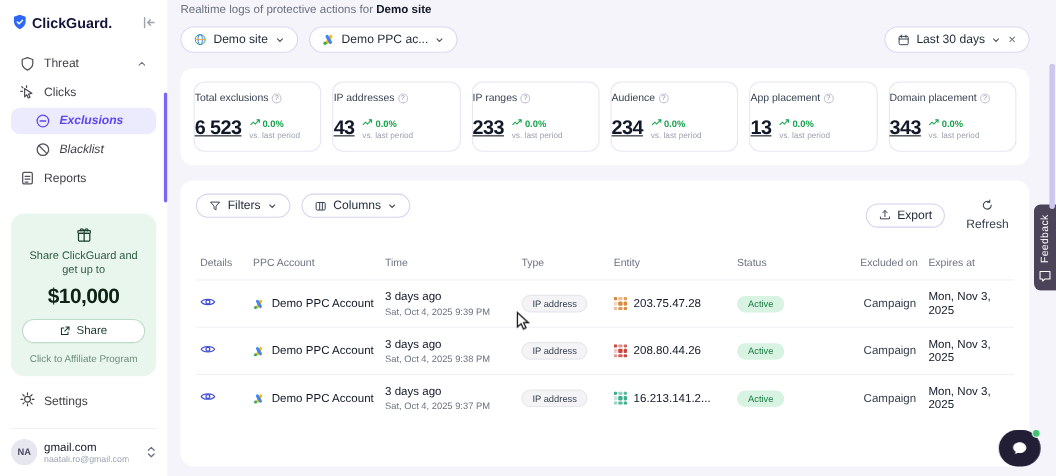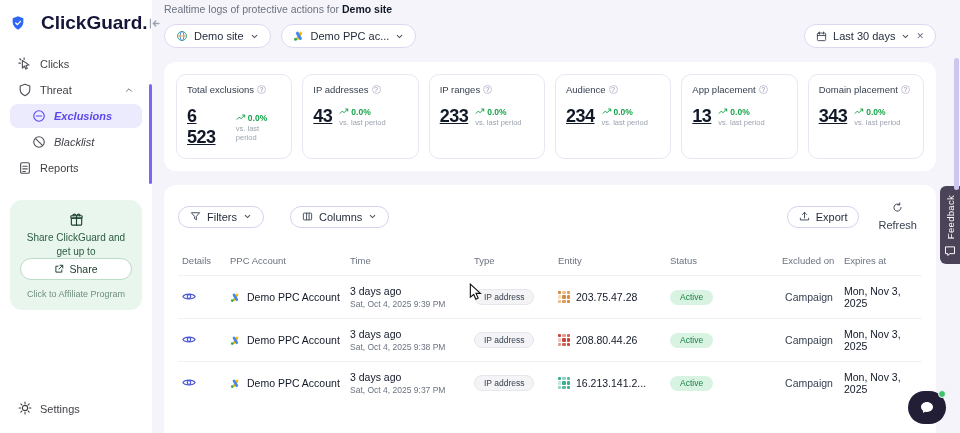--- a/index.html
+++ b/index.html
@@ -8,21 +8,21 @@
     font-family:"Liberation Sans", sans-serif;
     background:#f5f4fa;
     position:relative;
     color:#1f2937;
   }
   .app { display:flex; height:100%; }
 
   
   .sidebar { width:152px; min-width:152px; background:#fff; padding:12px 10px 10px; display:flex; flex-direction:column; position:relative; }
   .sb-header { display:flex; align-items:center; justify-content:space-between; margin-bottom:16px; }
-  .brand { display:flex; align-items:center; gap:15px; font-weight:bold; font-size:19px; color:#15153a; }
+  .brand { display:flex; align-items:center; gap:3px; font-weight:bold; font-size:13px; color:#15153a; }
   .collapse-btn { color:#9ca3af; cursor:pointer; display:flex; }
   .nav-item { display:flex; align-items:center; gap:8px; padding:5px 8px; border-radius:8px; font-size:11px; color:#3f3f46; cursor:pointer; margin:2px 0; }
   .nav-item .ni-ic { width:14px; height:14px; color:#52525b; flex:0 0 auto; display:flex; }
   .nav-item.active { background:#eceafd; color:var(--accent,#5a47ee); font-weight:bold; }
   .nav-item.active .ni-ic { color:var(--accent,#5a47ee); }
   .nav-sub .nav-item { padding-left:22px;font-style:italic; }
   .nav-item .spacer { margin-left:auto; display:flex; color:#6b7280; }
   .sb-scroll { position:absolute; right:0px; top:84px; width:3px; height:100px; background:#7a68f0; border-radius:2px; }
 
   .promo { background:var(--promo_bg,#e9f6ee); border-radius:12px; padding:12px 10px 10px; text-align:center; margin-top:18px; color:#2c5c40; font-size:10px; line-height:1.35; }
@@ -44,31 +44,31 @@
   .main { flex:1; padding:3px 24px 0 12px; position:relative; }
   .subtitle { font-size:10.5px; color:#6b7280; margin-bottom:9px; }
   .subtitle b { color:#111827; }
   .filter-row { display:flex; align-items:center; gap:10px; margin-bottom:14px; }
   .pill { display:flex; align-items:center; gap:6px; background:#fff; border:1px solid #dcd8f0; border-radius:999px; padding:5px 11px; font-size:11px; color:#1f2937; cursor:pointer; }
   .pill.date { margin-left:auto; }
   .chev { display:flex; color:#52525b; }
   .x-ic { color:#6b7280; font-size:9px; line-height:1; }
 
   .stats-wrap { background:#fff; border-radius:12px; padding:12px; display:flex; gap:10px; }
-  .stat { flex:1; border:1px solid #e8e6f3; border-radius:10px; padding:9px 10px 10px; }
+  .stat { flex:1; border:1px solid #e8e6f3; border-radius:10px; padding:9px 0 10px; }
   .stat-label { font-size:9.5px; color:#374151; display:flex; align-items:center; gap:3px; white-space:nowrap; }
   .info { width:9px; height:9px; min-width:9px; border:1px solid #c6c4d6; border-radius:50%; font-size:6.5px; color:#8a88a0; display:inline-flex; align-items:center; justify-content:center; cursor:pointer; }
   .stat-val-row { display:flex; align-items:center; gap:7px; margin-top:11px; }
   .stat-value { font-size:18px; font-weight:bold; color:#111827; letter-spacing:-.5px;text-decoration:underline; }
   .trend { display:flex; flex-direction:column; gap:1px; }
   .trend-line { display:flex; align-items:center; gap:2px; font-size:8.5px; color:var(--green,#16a34a); font-weight:bold; }
   .vs { font-size:7.5px; color:#9ca3af; }
 
   .table-card { background:#fff; border-radius:12px; margin-top:14px; padding:12px 14px; height:260px; }
-  .tc-toolbar { display:flex; align-items:center; gap:26px; }
+  .tc-toolbar { display:flex; align-items:flex-start; gap:10px; }
   .btn { display:flex; align-items:center; gap:6px; border:1px solid #d6d2ee; border-radius:999px; background:#fff; padding:4px 11px; font-size:11px; color:#1f2937; cursor:pointer; }
   .btn .b-ic { display:flex; color:#374151; }
   .tc-right { margin-left:auto; display:flex; align-items:center; gap:14px; }
   .btn.ghost { border-color:transparent; padding:4px 4px; color:#374151;flex-direction:column; }
 
   table { width:100%; border-collapse:collapse; margin-top:13px; table-layout:fixed; }
   th { font-size:9.5px; color:#6b7280; font-weight:normal; text-align:left; padding:6px 4px 9px; vertical-align:top; }
   td { padding:9px 4px; border-top:1px solid #f1f0f7; font-size:10.5px; color:#111827; vertical-align:middle; }
   .eye { color:#4250d4; cursor:pointer; display:inline-flex; }
   .acct, .entity { display:flex; align-items:center; gap:6px; white-space:nowrap; overflow:hidden; }
@@ -108,38 +108,38 @@
         <svg width="13" height="13" viewBox="0 0 16 16" fill="none" stroke="currentColor" stroke-width="1.6" stroke-linecap="round">
             <path d="M3 2.5v11M13.5 8H6.5M9.5 5L6.5 8l3 3"></path>
           </svg>
       </span>
     </div>
 
     <nav>
       <div class="nav-item">
         <span class="ni-ic">
             <svg viewBox="0 0 16 16" width="14" height="14" fill="none" stroke="currentColor" stroke-width="1.3" stroke-linejoin="round">
-              <path d="M5 4l7.5 5-3.4.7L10.6 13l-1.8.8-1.5-3.4L5 12.6z"></path>
-              <path d="M2 2l1.3 1.3M7 1v1.8M1 7h1.8" stroke-linecap="round"></path>
-            </svg>
-          </span>
-        <span>Clicks</span>
-      </div>
-      <div class="nav-item">
-        <span class="ni-ic">
-            <svg viewBox="0 0 16 16" width="14" height="14" fill="none" stroke="currentColor" stroke-width="1.3" stroke-linejoin="round">
               <path d="M8 1.5l5.5 2v4c0 3.4-2.4 5.7-5.5 7-3.1-1.3-5.5-3.6-5.5-7v-4z"></path>
             </svg>
           </span>
         <span>Threat</span>
         <span class="spacer">
             <svg width="10" height="10" viewBox="0 0 16 16" fill="none" stroke="currentColor" stroke-width="1.6" stroke-linecap="round">
               <path d="M4 10l4-4 4 4"></path>
             </svg>
           </span>
+      </div>
+      <div class="nav-item">
+        <span class="ni-ic">
+            <svg viewBox="0 0 16 16" width="14" height="14" fill="none" stroke="currentColor" stroke-width="1.3" stroke-linejoin="round">
+              <path d="M5 4l7.5 5-3.4.7L10.6 13l-1.8.8-1.5-3.4L5 12.6z"></path>
+              <path d="M2 2l1.3 1.3M7 1v1.8M1 7h1.8" stroke-linecap="round"></path>
+            </svg>
+          </span>
+        <span>Clicks</span>
       </div>
       <div class="nav-sub">
         <div class="nav-item active">
           <span class="ni-ic">
               <svg viewBox="0 0 16 16" width="14" height="14" fill="none" stroke="currentColor" stroke-width="1.3">
                 <circle cx="8" cy="8" r="6"></circle>
                 <path d="M5 8h6" stroke-linecap="round"></path>
               </svg>
             </span>
           <span>Exclusions</span>
@@ -169,36 +169,49 @@
 
     <div class="promo">
       <span class="gift">
         <svg width="15" height="15" viewBox="0 0 16 16" fill="none" stroke="currentColor" stroke-width="1.2" stroke-linecap="round">
             <rect x="2.5" y="6.5" width="11" height="7.5" rx="1"></rect>
             <rect x="2" y="4" width="12" height="2.5" rx=".5"></rect>
             <path d="M8 4v10M8 4C6.2 1.2 3.2 2.4 4.8 4M8 4c1.8-2.8 4.8-1.6 3.2 0"></path>
           </svg>
       </span>
       <div>Share ClickGuard and get up to</div>
+      <div class="amount">$10,000</div>
       <button class="share-btn">
         <svg width="10" height="10" viewBox="0 0 16 16" fill="none" stroke="currentColor" stroke-width="1.5" stroke-linecap="round" stroke-linejoin="round">
             <path d="M6.5 3.5H3v9.5h9.5V9.5M9.5 2H14v4.5M14 2L7.8 8.2"></path>
           </svg>
         <span>Share</span>
       </button>
       <div class="affiliate">Click to Affiliate Program</div>
     </div>
 
     <div class="sb-bottom">
       <div class="settings-row">
         <span class="ni-ic"><svg viewBox="0 0 16 16" width="14" height="14" fill="none" stroke="currentColor" stroke-width="1.2" stroke-linecap="round">
               <circle cx="8" cy="8" r="3"></circle>
               <path d="M8 1.2v2M8 12.8v2M1.2 8h2M12.8 8h2M3.2 3.2l1.4 1.4M11.4 11.4l1.4 1.4M12.8 3.2l-1.4 1.4M4.6 11.4l-1.4 1.4"></path>
             </svg></span>
         <span>Settings</span>
+      </div>
+      <div class="user-row">
+        <span class="avatar">NA</span>
+        <span class="user-meta">
+          <div class="user-name">gmail.com</div>
+          <div class="user-email">naatali.ro@gmail.com</div>
+        </span>
+        <span class="user-chev">
+            <svg width="9" height="12" viewBox="0 0 10 14" fill="none" stroke="currentColor" stroke-width="1.4" stroke-linecap="round" stroke-linejoin="round">
+              <path d="M2 5l3-3 3 3M2 9l3 3 3-3"></path>
+            </svg>
+          </span>
       </div>
     </div>
   </aside>
 
   <main class="main">
     <div class="subtitle">
       <span>Realtime logs of protective actions for</span>
       <b>Demo site</b>
     </div>
 

